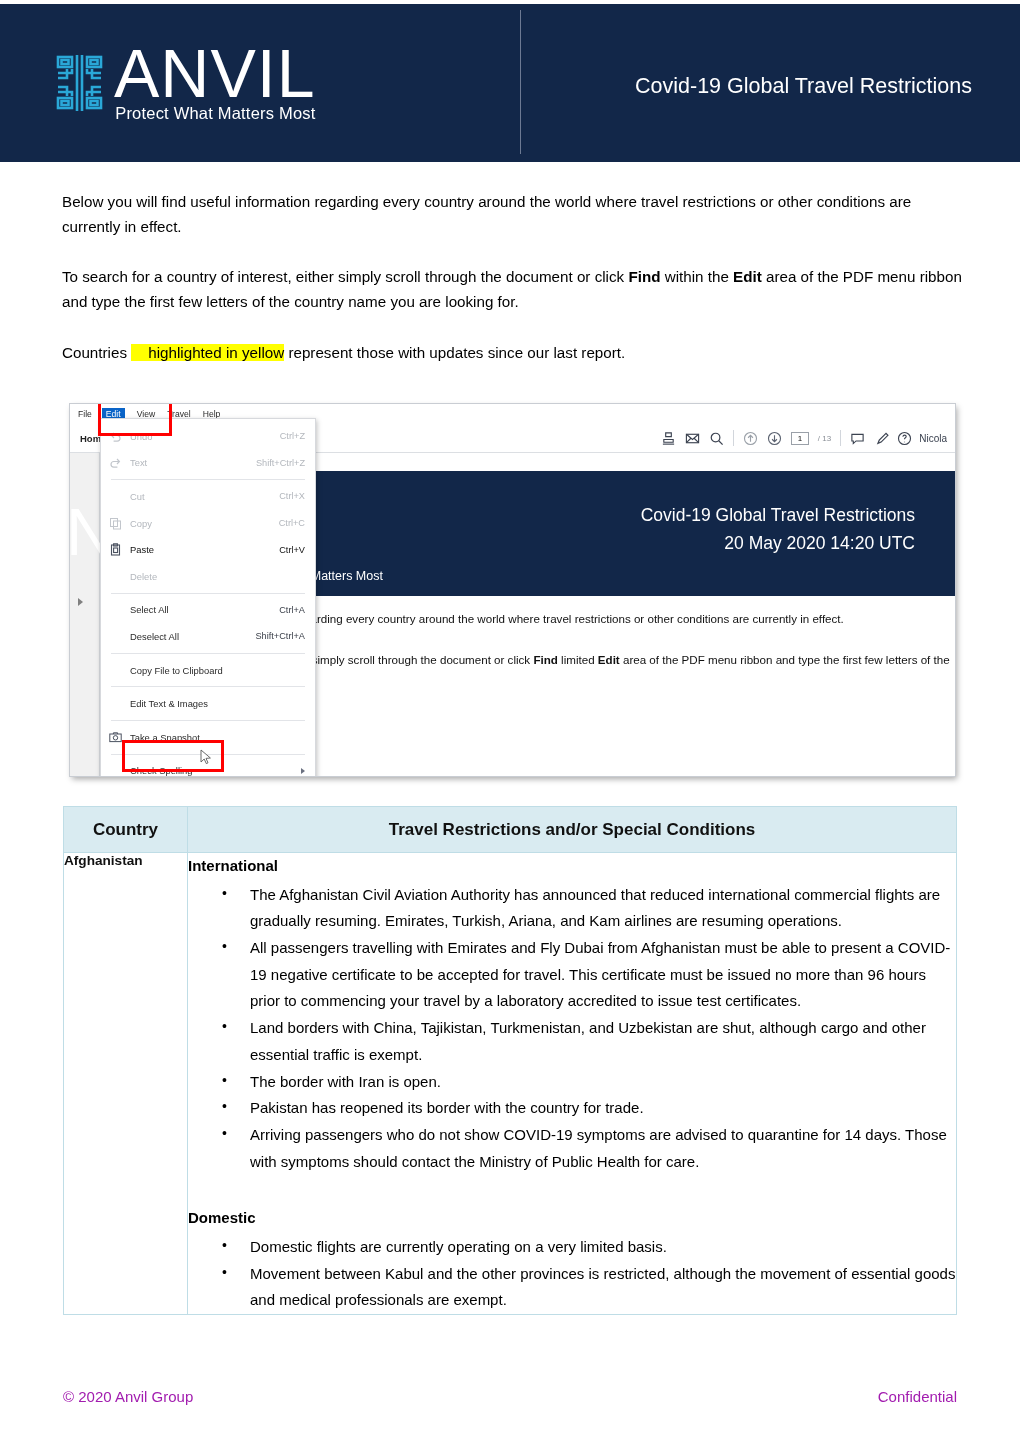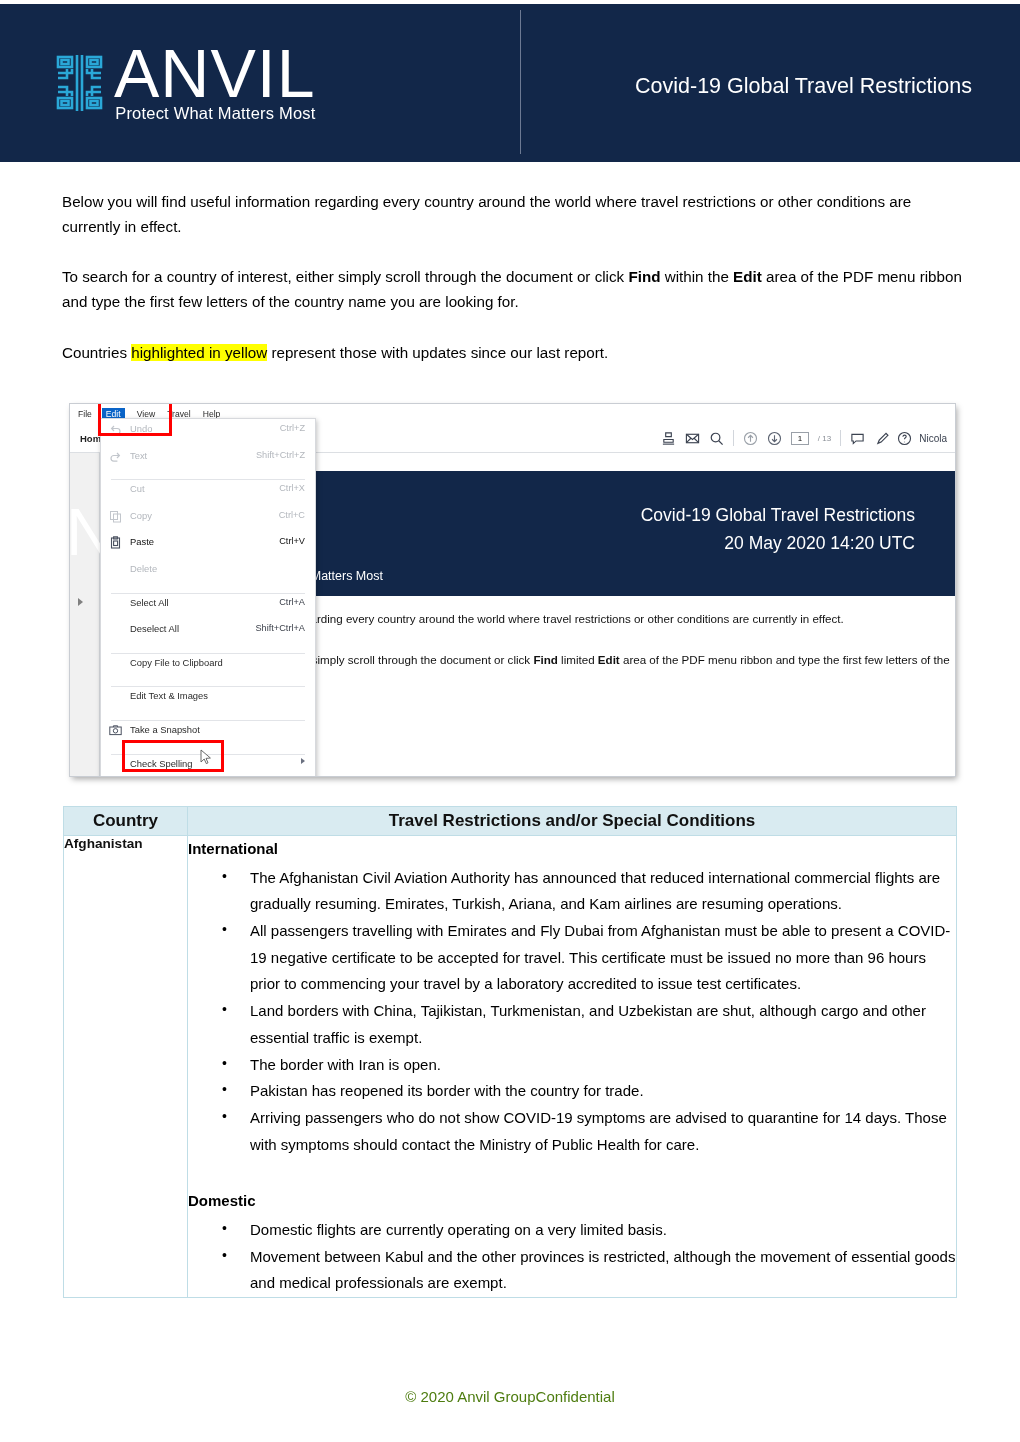--- a/index.html
+++ b/index.html
@@ -55,21 +55,21 @@
     color:#ffffff; font-size:21.5px; font-weight:400; line-height:1.62;
     white-space:nowrap;
   }
 
   
   .intro{ position:absolute; left:62px; top:190px; width:900px; }
   .intro p{
     margin:0 0 26px 0; font-size:15.2px; line-height:1.62; color:#000;
   }
   .intro p:last-child{ margin-bottom:0; }
-  .hl{ background:#ffff00; }
+  .hl{ background:#ffff00;padding-left:17px; }
   b{ font-weight:700; }
 
   
   .shot{
     position:absolute; left:70px; top:404px; width:885px; height:372px;
     background:#ffffff;
     box-shadow:0 0 0 1px #c9cdd3, 2px 3px 6px rgba(0,0,0,.35);
     overflow:hidden;
     font-family:"Liberation Sans", sans-serif;
   }
@@ -150,21 +150,21 @@
   .shot-body p{ margin:0 0 18px 0; }
 
   
   .ctxmenu{
     position:absolute; left:30px; top:14px; width:216px;
     background:#ffffff; border:1px solid #d7d9dd;
     box-shadow:1px 2px 5px rgba(0,0,0,.25);
     padding:4px 0 0 0; font-size:9.4px; color:#2b2b2b;
   }
   .ctx-row{
-    display:flex; align-items:flex-start; height:26.6px; padding:0 10px 0 8px;
+    display:flex; align-items:center; height:26.6px; padding:0 10px 0 8px;
   }
   .ctx-ico{ width:15px; flex:0 0 15px; height:13px; margin-right:6px; color:#4a5160; }
   .ctx-ico svg{ width:13px; height:13px; display:block; }
   .ctx-lbl{ flex:1; white-space:nowrap; }
   .ctx-key{ color:#3a3f49; font-size:9.2px; white-space:nowrap; }
   .ctx-row.dim .ctx-lbl, .ctx-row.dim .ctx-key{ color:#b3b7bd; }
   .ctx-row.dim .ctx-ico{ color:#c2c6cc; }
   .ctx-row.bold .ctx-lbl, .ctx-row.bold .ctx-key{ font-weight:400; color:#111; }
   .ctx-sep{ height:1px; background:#e2e4e8; margin:3px 10px 3px 10px; }
   .submenu-arrow{
@@ -181,21 +181,21 @@
 
   
   .tbl{
     position:absolute; left:63px; top:806px; width:894px;
     border-collapse:collapse; table-layout:fixed;
   }
   .tbl th, .tbl td{
     border:1px solid #bfdde6; vertical-align:top; padding:0;
   }
   .tbl thead th{
-    background:#d9ebf1; height:29px; vertical-align:middle;
+    background:#d9ebf1; height:46px; vertical-align:middle;
     font-size:17px; font-weight:700; color:#111;
   }
   .col-country{ width:124px; }
   .cell-country{
     font-size:13.6px; font-weight:700; padding:8px 0 0 8px; color:#111;
   }
   .cell-body{
     padding:8px 12px 14px 12px; font-size:15px; line-height:1.78; color:#000;
   }
   .sub-h{ font-weight:700; margin:0 0 2px 0; }
@@ -203,22 +203,22 @@
   ul.blist{ margin:0; padding:0 0 0 34px; list-style:none; }
   ul.blist li{ position:relative; margin:0 0 0 0; padding:0 0 0 28px; }
   ul.blist li::before{
     content:"\2022"; position:absolute; left:0; top:-1px;
     font-size:14px; color:#000;
   }
 
   
   .footer{
     position:absolute; left:63px; top:1388px; width:894px;
-    display:flex; justify-content:center;
-    font-size:15px; color:#4d7c0f;
+    display:flex; justify-content:space-between;
+    font-size:15px; color:#a21caf;
   }
 </style>
 </head>
 <body>
 
 <div class="banner">
   <div class="banner-left">
     <div class="logo-wrap">
       <span class="logo-mark">
         <svg viewBox="0 0 54 56" xmlns="http://www.w3.org/2000/svg">

